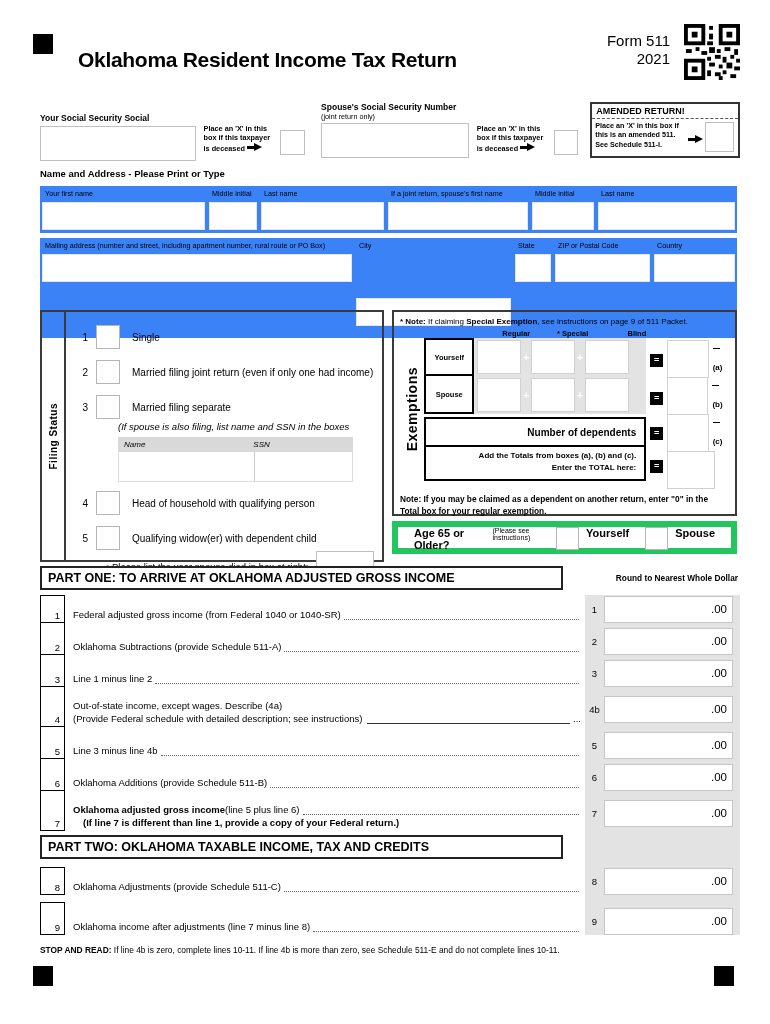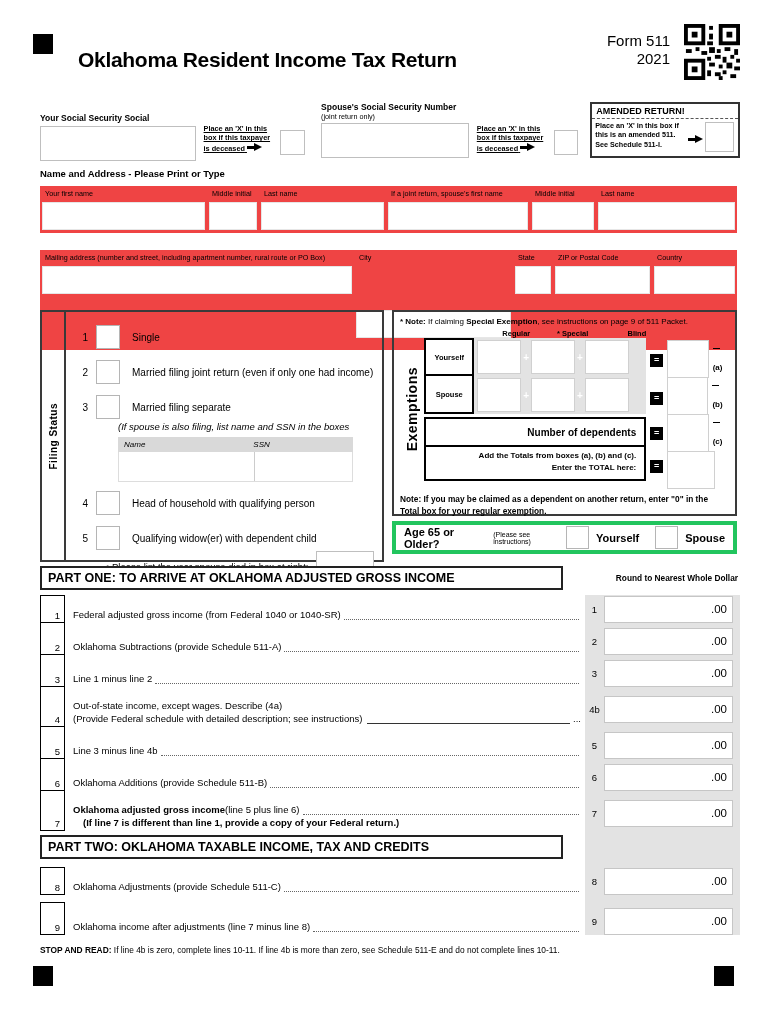--- a/index.html
+++ b/index.html
@@ -11,40 +11,40 @@
   
   #header{position:absolute;left:40px;top:24px;width:700px;display:flex;align-items:flex-start;}
   #page-title{flex:1;font-size:21px;font-weight:bold;margin:24px 0 0 38px;letter-spacing:-0.3px;}
   #form-id{width:78px;text-align:right;font-size:15px;font-weight:normal;line-height:1.2;margin-top:8px;}
   #qr{width:56px;height:56px;margin-left:14px;}
 
   
   #ssn-row{position:absolute;left:40px;top:102px;width:700px;display:flex;}
   .fld-label{font-size:8.5px;font-weight:bold;}
   .ssn-box{height:33px;border:1px solid #bfbfbf;background:#fff;margin-top:3px;}
-  .dec-note{width:72px;font-size:7.3px;font-weight:bold;line-height:1.3;margin:22px 6px 0 8px;text-decoration:underline;}
+  .dec-note{width:72px;font-size:7.3px;font-weight:bold;line-height:1.3;margin:22px 6px 0 8px;}
   .dec-box{width:23px;height:23px;border:1px solid #bfbfbf;background:#fff;margin-top:28px;}
   .arrow{display:inline-block;position:relative;width:15px;height:9px;vertical-align:-1px;}
   .arrow::before{content:"";position:absolute;left:0;top:3px;width:7px;height:3px;background:#000;}
   .arrow::after{content:"";position:absolute;left:7px;top:0;border-left:8px solid #000;border-top:4.5px solid transparent;border-bottom:4.5px solid transparent;}
   #amended{margin-left:12px;width:148px;height:52px;border:2px solid #333;}
   #amended .ttl{font-size:9px;font-weight:bold;padding:2px 4px;border-bottom:1px dashed #555;}
   #amended .bd{display:flex;padding:2px 3px;}
   #amended .bd .txt{flex:1;font-size:7.2px;font-weight:bold;line-height:1.3;}
   #amended .abox{width:27px;height:28px;border:1px solid #bfbfbf;margin:1px 1px 0 2px;background:#fff;}
   #amended .arrow{margin-top:14px;}
 
   
   #addr{position:absolute;left:40px;top:168px;width:697px;}
   #addr .sec-title{font-size:9.5px;font-weight:bold;margin-bottom:7px;}
-  .addr-row{display:flex;background:#ef4444;}
+  .addr-row{display:flex;background:#3b82f6;}
   .acell{display:flex;flex-direction:column;padding:2px 2px 3px 2px;}
   .acell .lab{font-size:7.2px;padding:1px 0 2px 3px;height:11px;white-space:nowrap;overflow:hidden;}
   .acell .inp{background:#fff;border:1px solid #e6e6e6;height:26px;}
-  #addr-row2{margin-top:17px;padding-bottom:9px;}
+  #addr-row2{margin-top:5px;padding-bottom:9px;}
 
   
   #filing{position:absolute;left:40px;top:310px;width:340px;height:248px;border:2px solid #3a3a3a;display:flex;}
   .vstrip{width:22px;border-right:2px solid #3a3a3a;display:flex;align-items:center;justify-content:center;}
   .vlabel{writing-mode:vertical-rl;transform:rotate(180deg);font-weight:bold;font-size:10px;letter-spacing:0.5px;}
   #fs-content{flex:1;padding:13px 6px 6px 10px;}
   .fs-item{display:flex;align-items:center;margin-bottom:11px;}
   .fs-num{width:12px;text-align:right;font-size:10px;margin-right:8px;}
   .cb{width:22px;height:22px;border:1px solid #b5b5b5;background:#fff;margin-right:12px;flex:0 0 auto;}
   .fs-label{font-size:10px;}
@@ -81,21 +81,21 @@
   #ex-eqs .eq{margin-top:0;}
   .eq-sp1{height:25px;} .eq-sp2{height:25px;} .eq-sp3{height:22px;} .eq-sp4{height:20px;}
   #ex-right{flex:1;display:flex;flex-direction:column;padding-top:12px;}
   .abc-row{display:flex;align-items:center;}
   .abc-box{width:46px;height:36px;background:#fff;border:1px solid #d0d0d0;margin-top:-1px;}
   .abc-lab{font-size:8px;font-weight:bold;margin-left:4px;}
   .abc-lab::before{content:"";display:inline-block;width:7px;height:8px;border-top:1px solid #000;margin-right:2px;vertical-align:4px;}
   #ex-note2{font-size:8.3px;font-weight:bold;line-height:1.45;margin-top:4px;}
 
   
-  #age65{position:absolute;left:392px;top:521px;width:345px;height:33px;border:4px solid #22c55e;display:flex;align-items:center;padding:0 8px;box-sizing:border-box;}
+  #age65{position:absolute;left:392px;top:521px;width:345px;height:33px;border:6px solid #22c55e;display:flex;padding:0 16px;box-sizing:border-box;}
   #age65 .q{font-size:11px;font-weight:bold;}
   #age65 .hint{font-size:7px;margin-left:5px;}
   #age65 .sp{flex:1;}
   #age65 .cb{margin:0 7px 0 0;width:21px;height:21px;}
   #age65 .who{font-size:11px;font-weight:bold;margin-right:16px;}
   #age65 .who:last-child{margin-right:0;}
 
   
   #parts{position:absolute;left:40px;top:566px;width:700px;}
   .part-head{display:flex;align-items:flex-start;}

